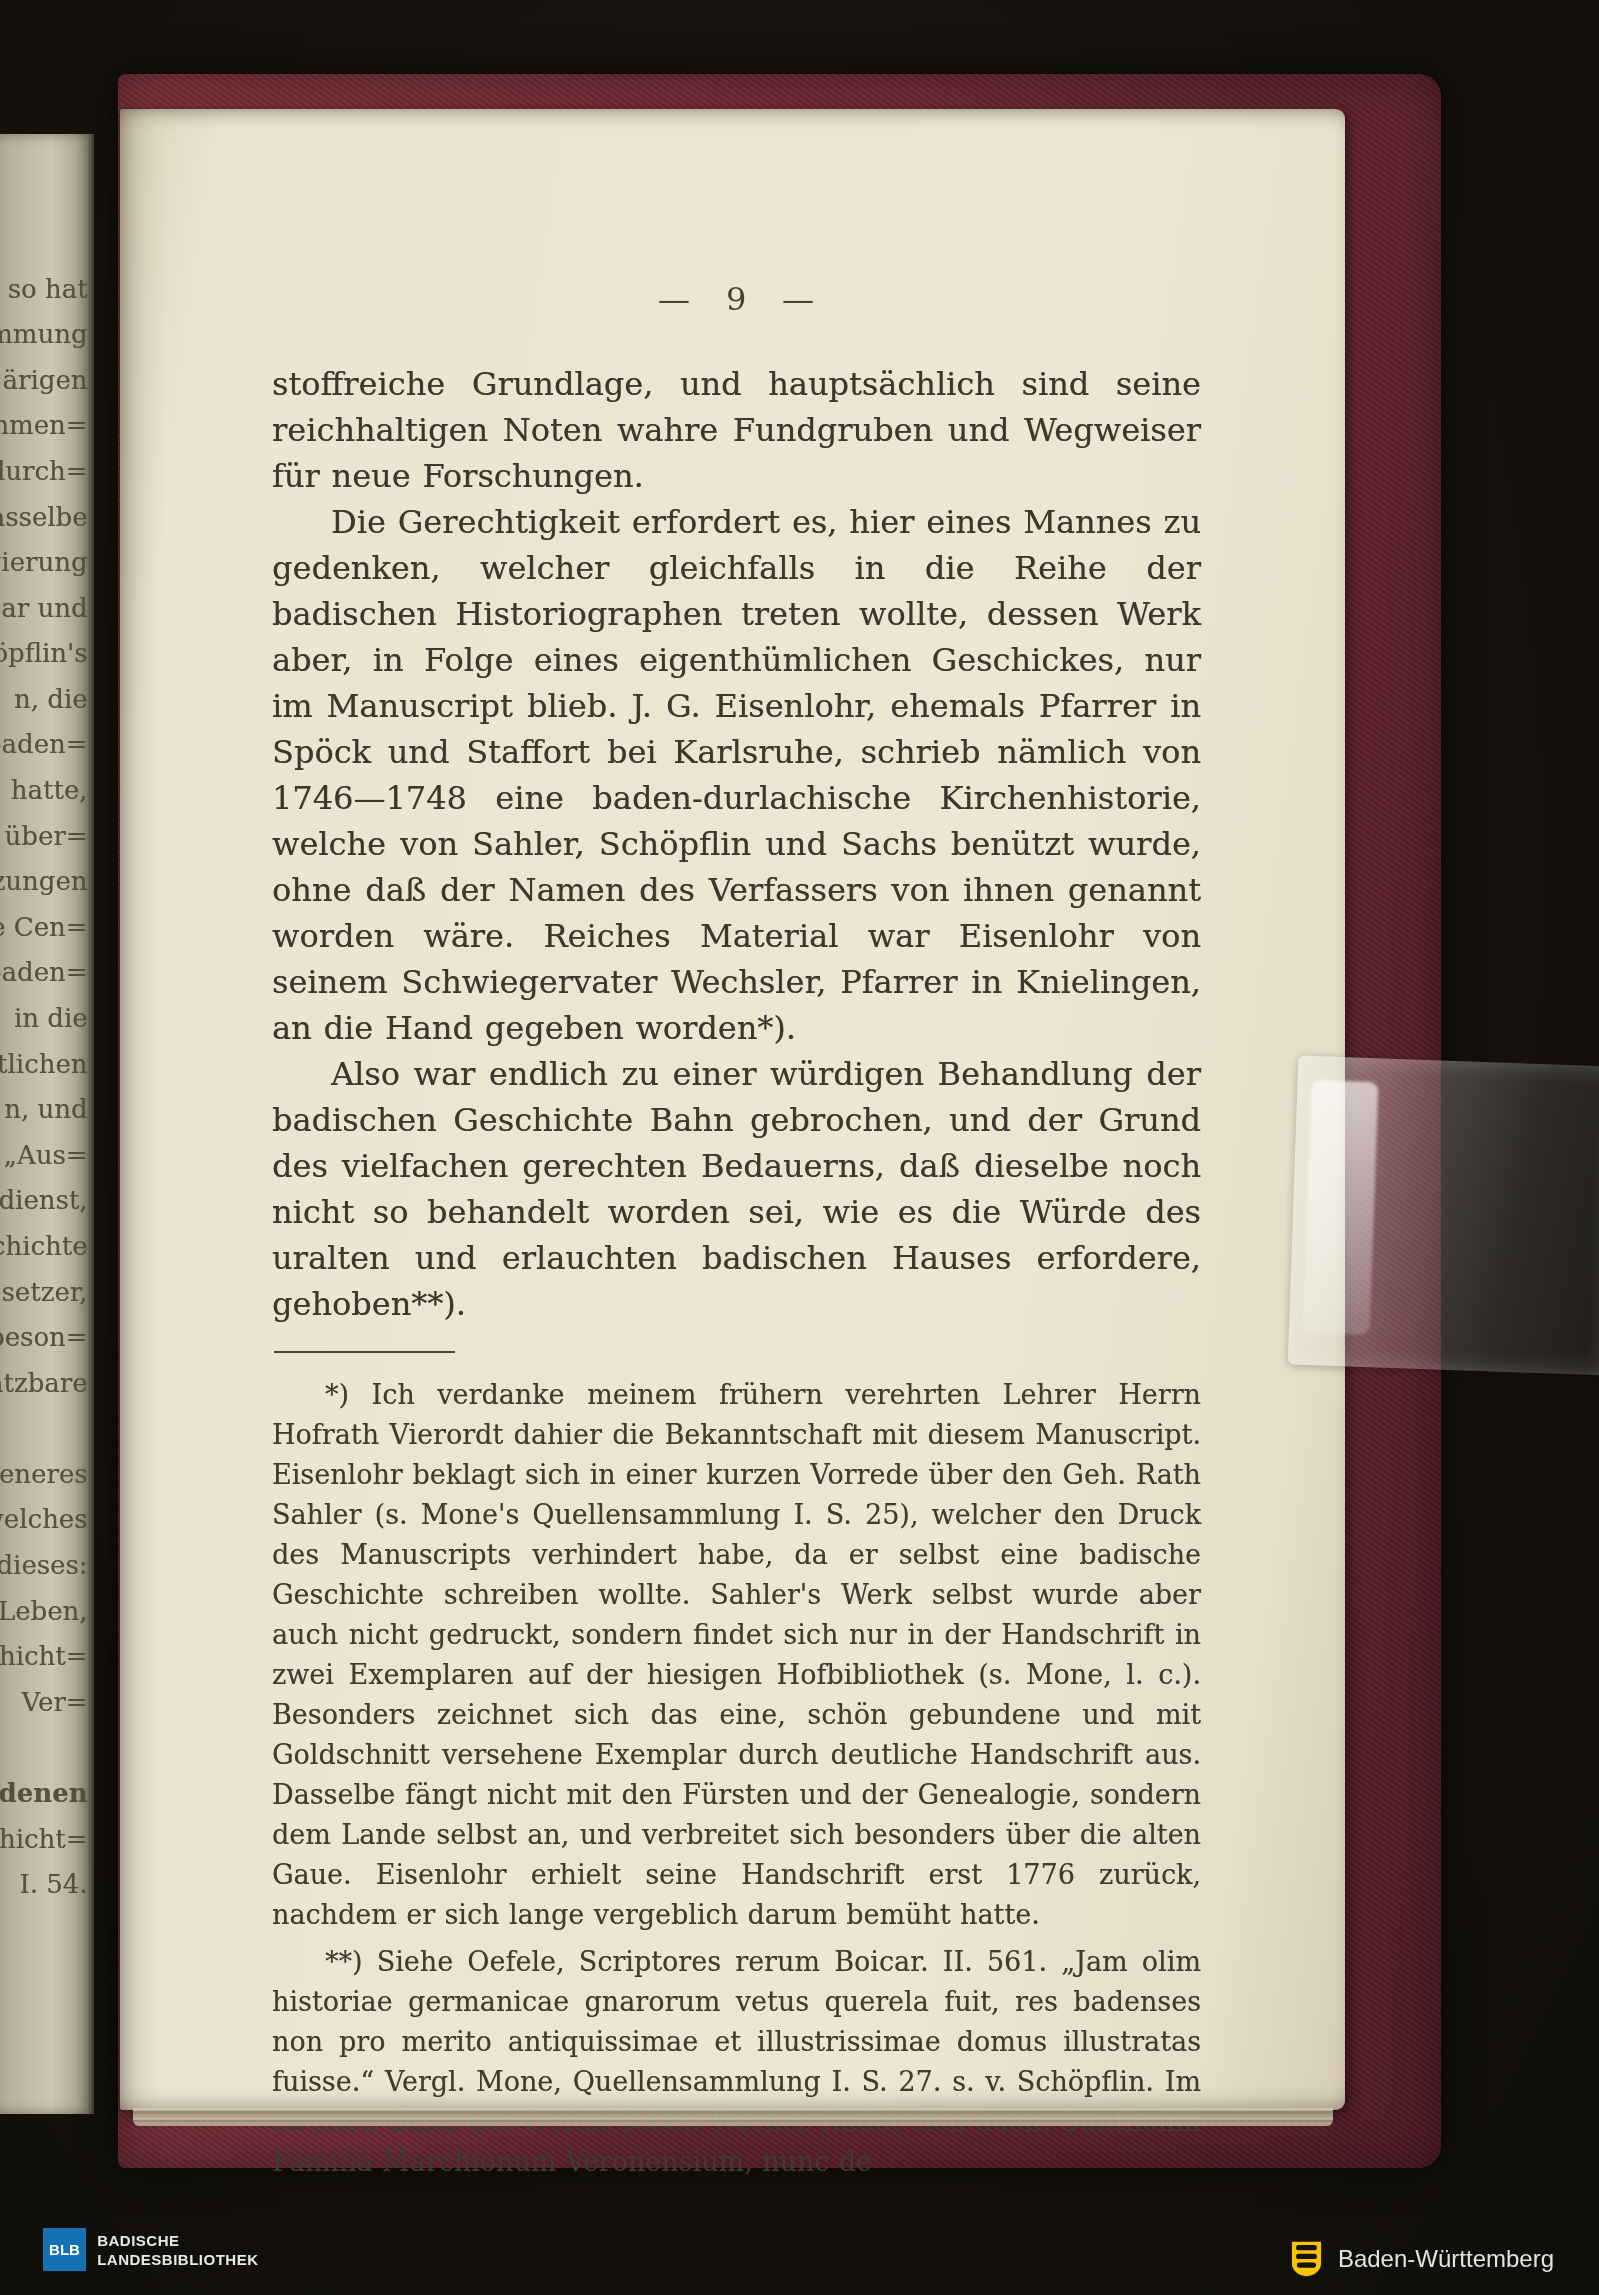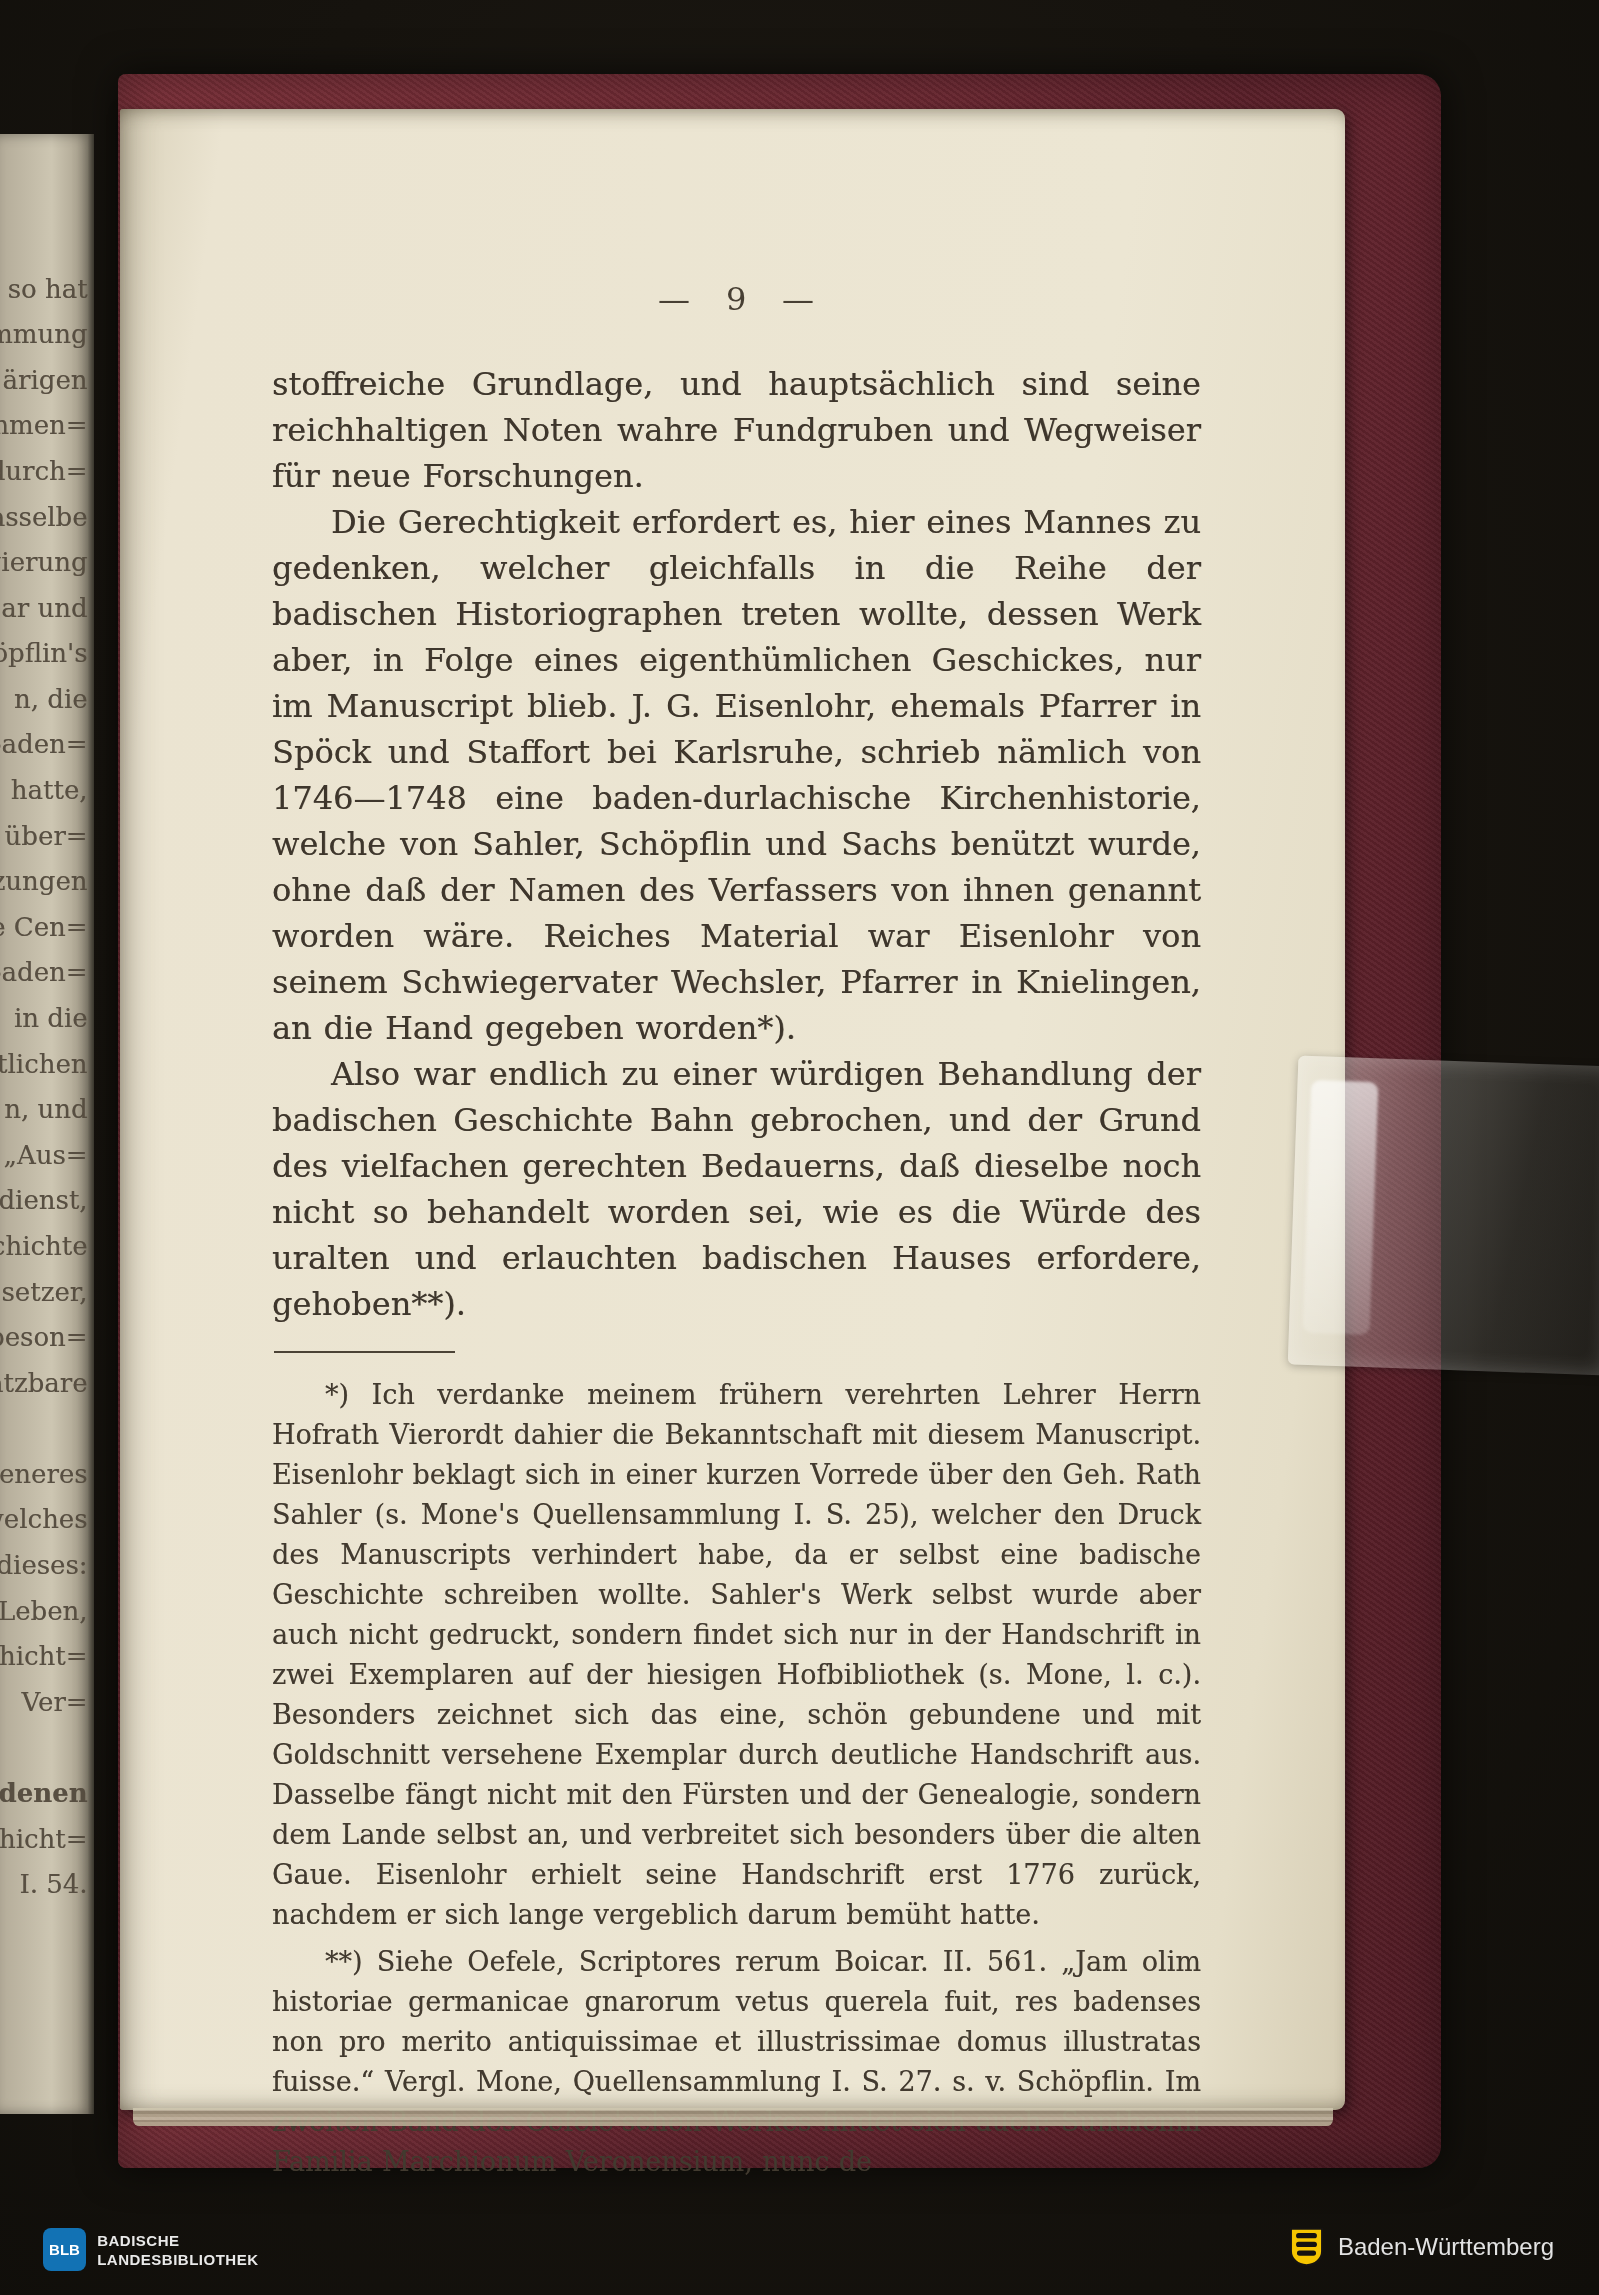--- a/index.html
+++ b/index.html
@@ -97,28 +97,28 @@
     filter: blur(1.6px);
   }
 
   
   .footer-left {
     position:absolute; left:43px; bottom:24px;
     display:flex; align-items:center; gap:11.2px;
     font-family:"Liberation Sans", sans-serif;
   }
   .blb-badge {
-    width:43px; height:43px; border-radius:8px; background:#1272b4;
+    width:43px; height:43px; border-radius:0; background:#1272b4;
     color:#ffffff; font-weight:bold; font-size:15px;
     display:flex; align-items:center; justify-content:center;
   }
   .blb-name { color:#e9e9e9; font-weight:bold; font-size:15px; line-height:19px; letter-spacing:0.5px; }
 
   .footer-right {
-    position:absolute; right:46px; bottom:28px;
+    position:absolute; right:46px; bottom:16px;
     display:flex; align-items:center; gap:14.4px;
     font-family:"Liberation Sans", sans-serif;
     color:#e3e3e3; font-size:24px;
   }
   .bw-shield { display:block; }
 </style>
 </head>
 <body>
 
 <div class="left-page">

